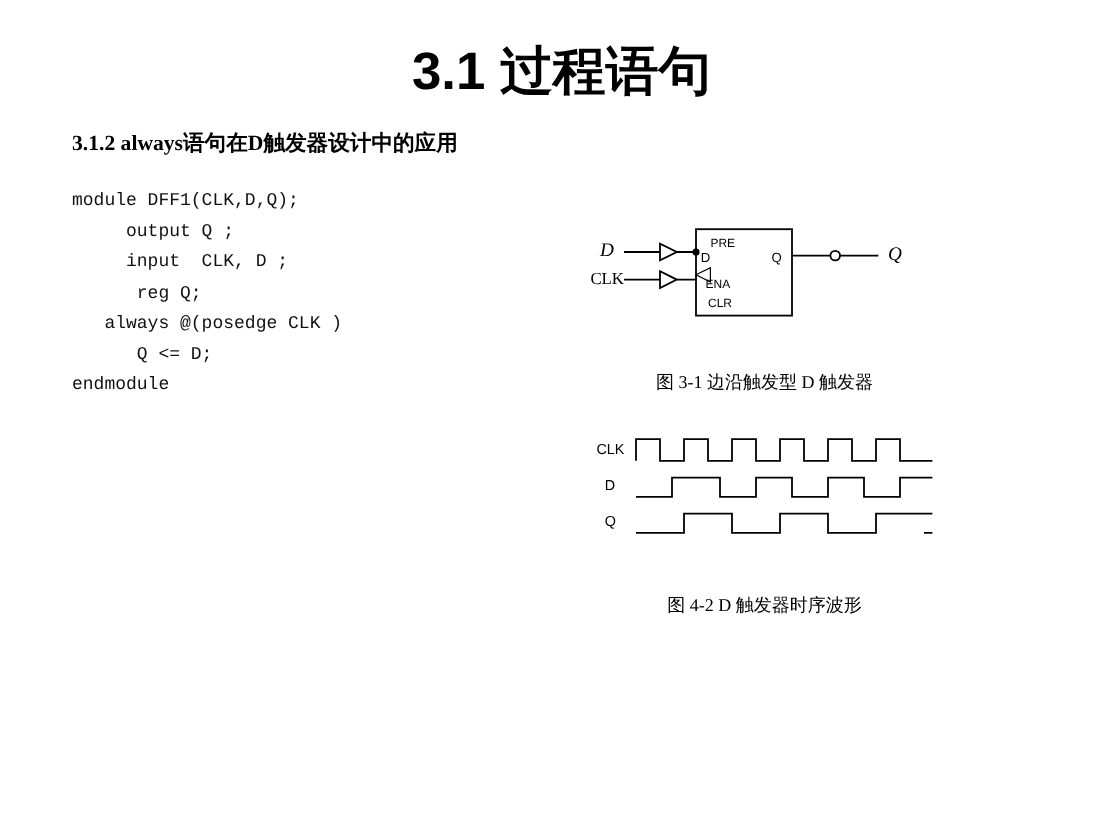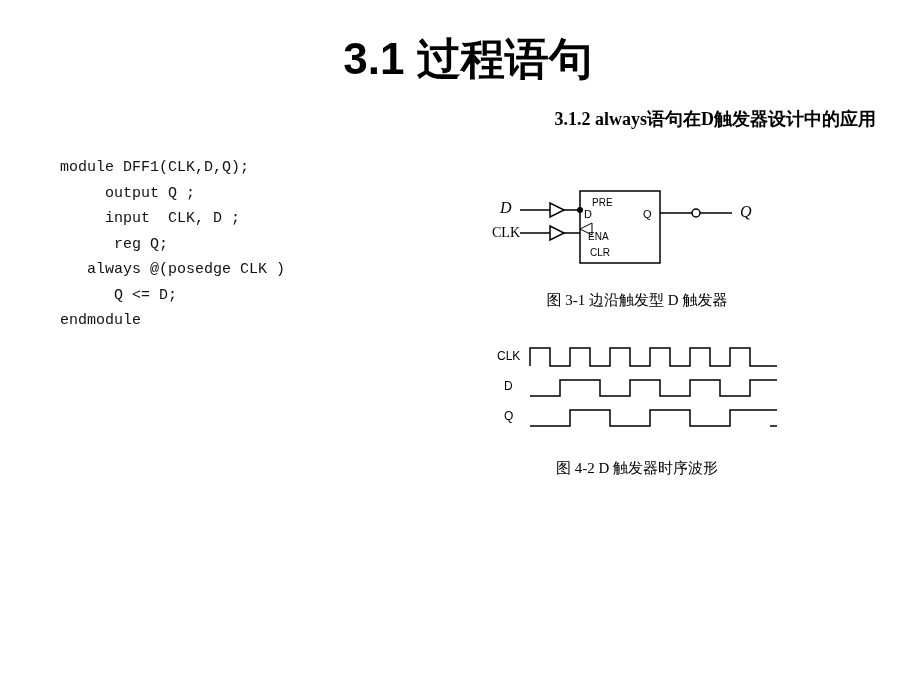--- a/index.html
+++ b/index.html
@@ -24,21 +24,20 @@
       font-size: 44px;
       font-weight: bold;
       margin-bottom: 18px;
       font-family: "SimHei", "STHeiti", sans-serif;
     }
 
     .section-title {
       font-size: 18px;
       font-weight: bold;
       margin-bottom: 24px;
-      text-align: right;
     }
 
     .example-label {
       font-size: 20px;
       font-weight: bold;
       color: #222;
       margin-bottom: 10px;
     }
 
     .content-area {
@@ -72,21 +71,21 @@
 
     .diagram-fig2 {
       display: flex;
       flex-direction: column;
       align-items: center;
       margin-top: 10px;
     }
 
     .fig-caption {
       font-size: 15px;
-      margin-top: 6px;
+      margin-top: 24px;
       text-align: center;
     }
   </style>
 </head>
 <body>
 
 <div class="page">
 
   <h1 class="main-title">3.1  过程语句</h1>
 

